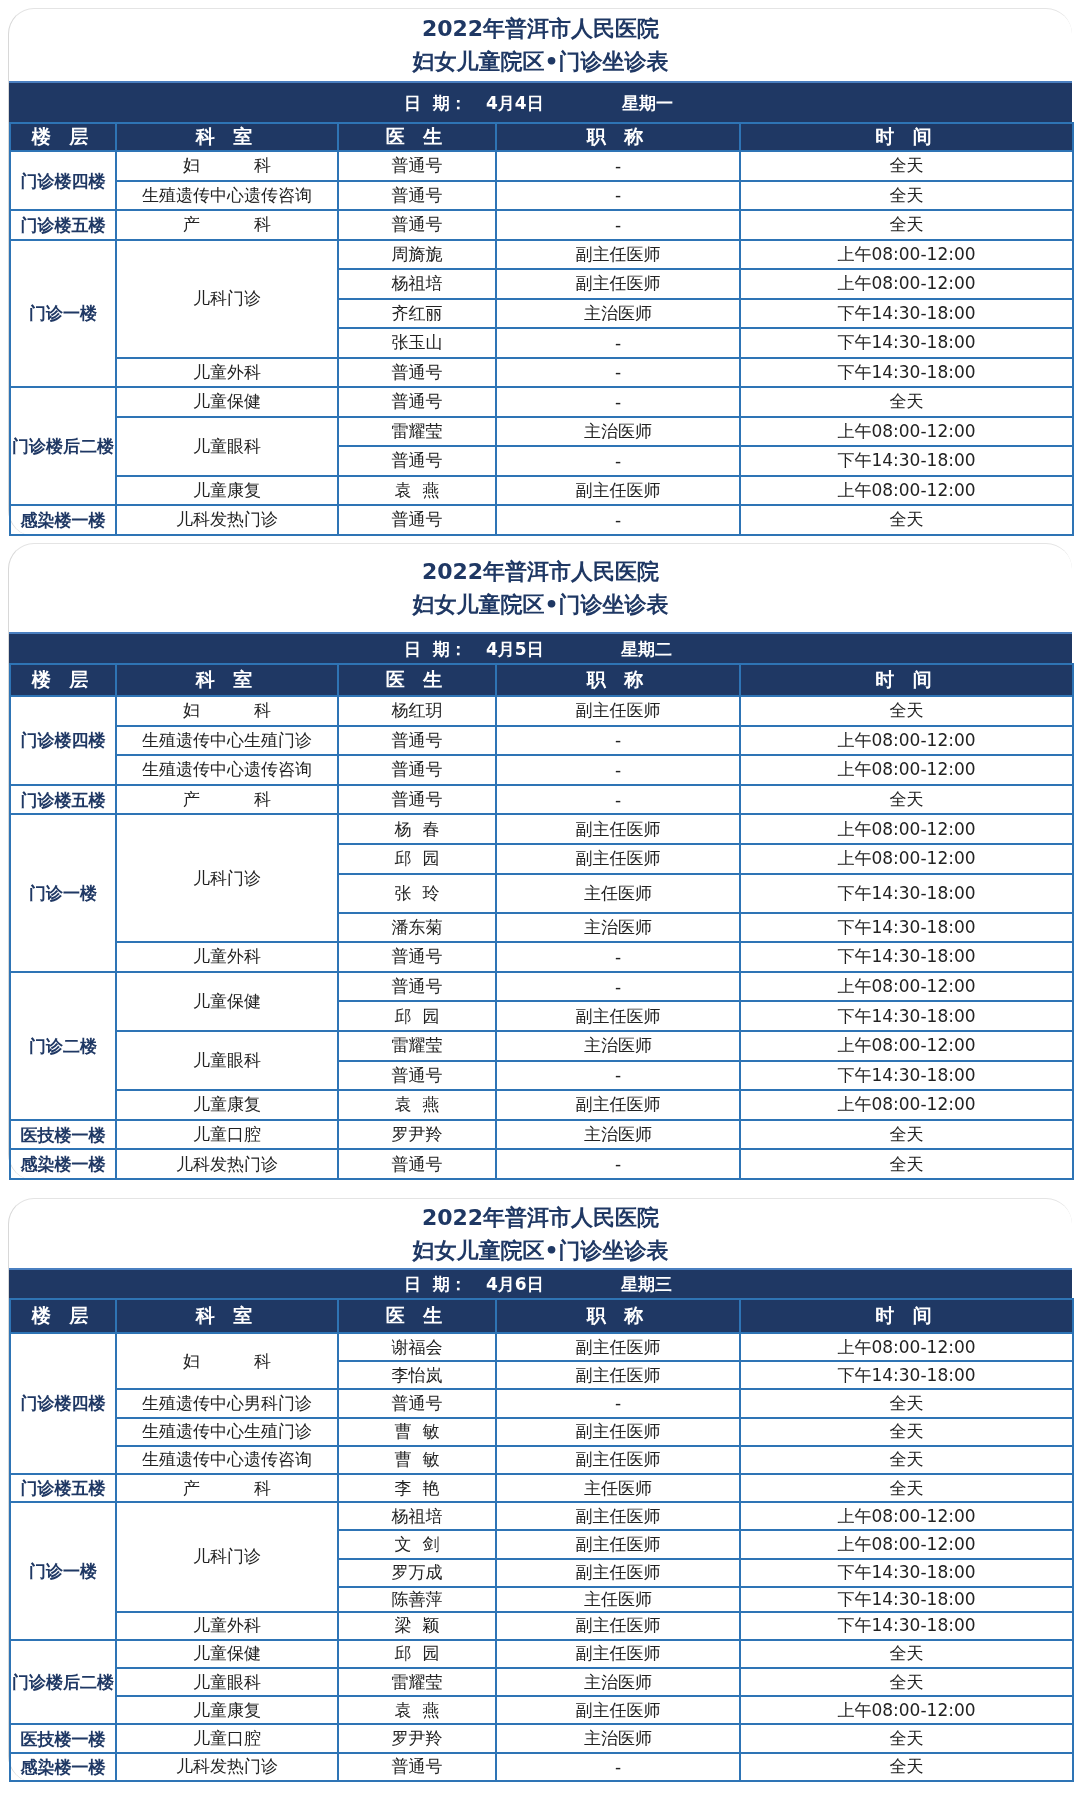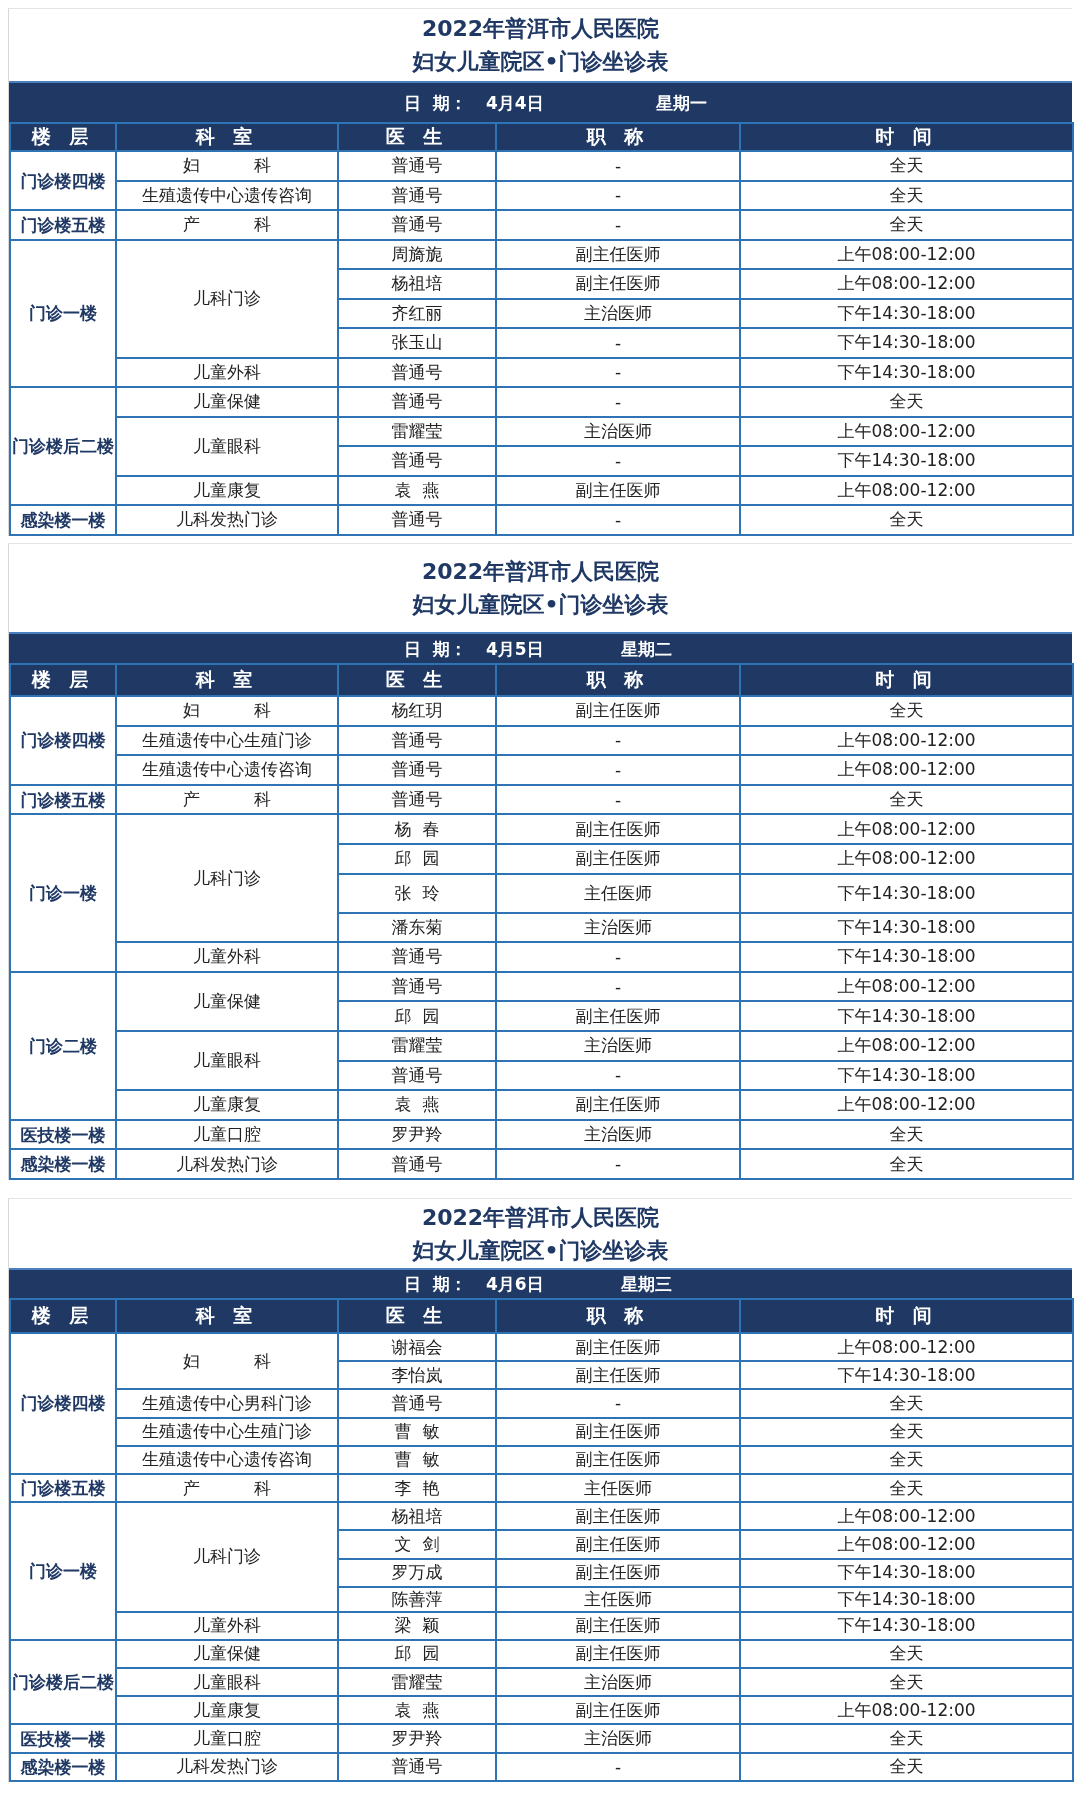--- a/index.html
+++ b/index.html
@@ -1,19 +1,19 @@
 <!DOCTYPE html>
 <html><head>
 <meta charset="utf-8">
 <style>
   html, body { margin:0; padding:0; background:#ffffff; }
   body { width:1080px; height:1813px; position:relative; overflow:hidden;
          font-family:"DejaVu Sans","Liberation Sans",sans-serif; color:#222; }
   .card { position:absolute; left:8px; width:1063px; background:#fff;
-          border-left:1px solid #d8d8d8; border-top:1px solid #e4e4e4; }
+          border-left:1px solid #d8d8d8; border-top:1px solid #e4e4e4;border-radius:26px; }
   .title { text-align:center; color:#1f3864; font-weight:bold; font-size:22px; line-height:33px; }
   .title div { letter-spacing:0px; }
   .band { background:#1f3864; color:#fff; font-weight:bold; font-size:17px;
           border-top:2px solid #4a7fc0; position:relative; box-sizing:border-box; }
   .band span { position:absolute; top:50%; transform:translateY(-50%); white-space:pre; }
   table { border-collapse:collapse; width:1063px; table-layout:fixed; }
   th { background:#1f3864; color:#fff; font-weight:bold; font-size:19px; letter-spacing:6px;
        border:2px solid #2e74b5; padding:0; text-align:center; }
   td { border:2px solid #2e74b5; padding:0; text-align:center; font-size:17px; color:#222;
        white-space:nowrap; overflow:hidden; }
@@ -23,21 +23,21 @@
 <body>
 
 <div class="card" style="top:8px;">
   <div class="title" style="height: 72px; padding-top: 3px; box-sizing: border-box;">
     <div>2022年普洱市人民医院</div>
     <div>妇女儿童院区•门诊坐诊表</div>
   </div>
   <div class="band" style="height: 41px;">
     <span style="left:395px">日  期：</span>
     <span style="left:477px">4月4日</span>
-    <span style="left:647px">星期一</span>
+    <span style="left:613px">星期一</span>
   </div>
   <table>
     <colgroup>
         <col style="width:106px">
         <col style="width:222px">
         <col style="width:158px">
         <col style="width:244px">
         <col style="width:333px">
       </colgroup>
     <thead>

